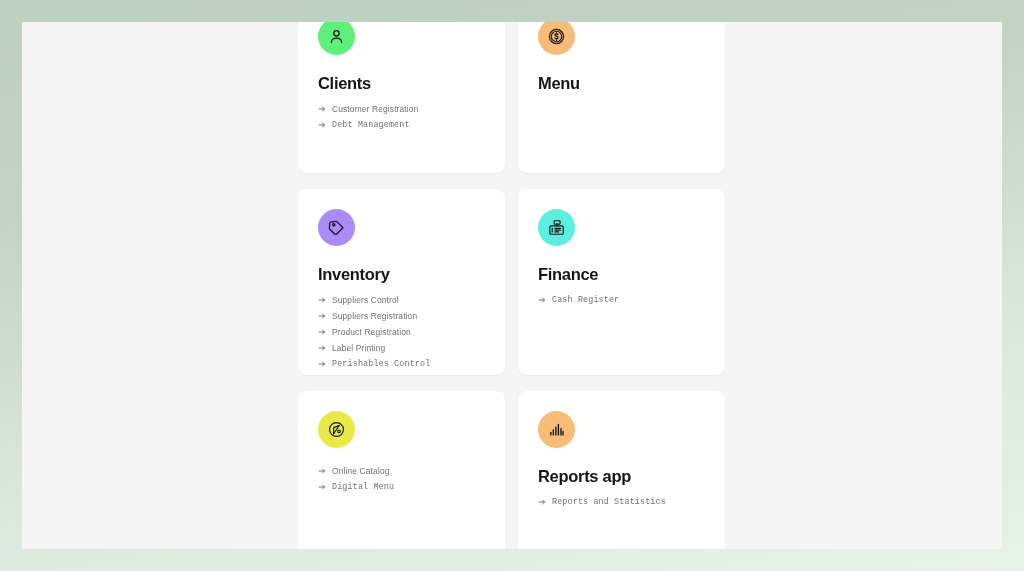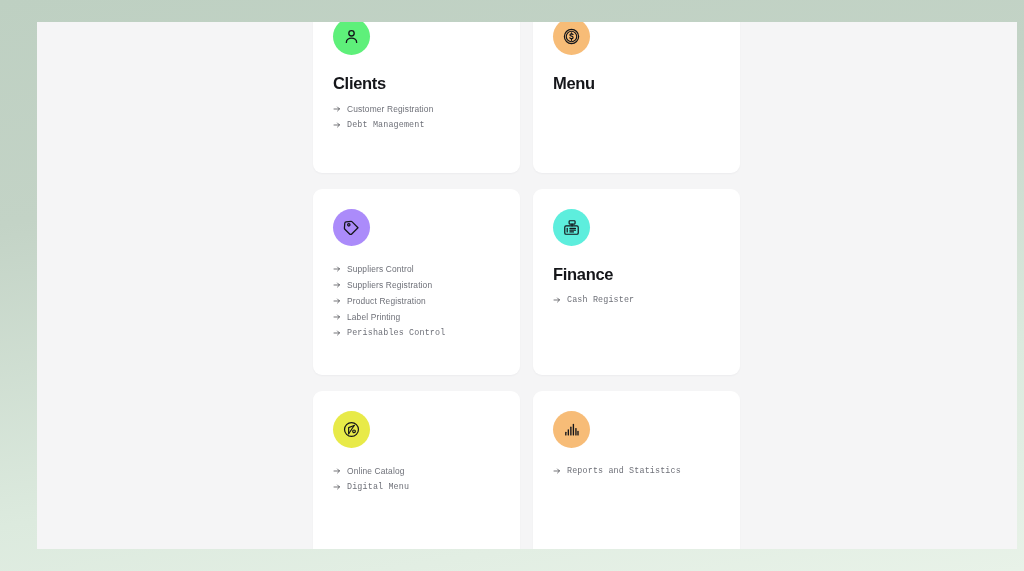--- a/index.html
+++ b/index.html
@@ -16,21 +16,21 @@
 
   #viewport {
     position: relative;
     width: 1024px;
     height: 571px;
   }
 
   
   #app-panel {
     position: absolute;
-    left: 37px;
+    left: 22px;
     top: 22px;
     width: 980px;
     height: 527px;
     background: #f5f5f6;
     overflow: hidden;
   }
 
   
   #module-grid {
     position: absolute;
@@ -152,20 +152,21 @@
         <div class="card-title">Menu</div>
       </div>
 
       <div class="module-card card-h2">
         <div class="icon-badge" style="background:#ab8bfa">
           <svg width="19" height="19" viewBox="0 0 24 24" fill="none" stroke="#14151a" stroke-width="1.6" stroke-linecap="round" stroke-linejoin="round">
             <path d="M20.2 12.3l-7.9 7.9a1.9 1.9 0 01-2.7 0l-6-6a1.9 1.9 0 01-.55-1.5l.45-6.1a1.9 1.9 0 011.75-1.75l6.1-.45a1.9 1.9 0 011.5.55l7.35 7.35z"></path>
             <circle cx="8.6" cy="8.6" r="1.5"></circle>
           </svg>
         </div>
+        <div class="card-title">Inventory</div>
         <ul class="link-list">
           <li class="link-item">
             <span class="arrow-icon">
               <svg width="8" height="8" viewBox="0 0 16 16" fill="none" stroke="currentColor" stroke-width="1.4" stroke-linecap="round" stroke-linejoin="round">
                   <path d="M2 8h11M9 4l4 4-4 4"></path>
                 </svg>
             </span>
             <span class="link-label">Suppliers Control</span>
           </li>
           <li class="link-item">
@@ -259,20 +260,21 @@
         <div class="icon-badge" style="background:#f7bc77">
           <svg width="19" height="19" viewBox="0 0 24 24" fill="none" stroke="#14151a" stroke-width="1.7" stroke-linecap="round">
             <path d="M4.8 15.6v3.2"></path>
             <path d="M8.0 12.4v6.4"></path>
             <path d="M11.2 9.2v9.6"></path>
             <path d="M14.4 5.6v13.2"></path>
             <path d="M17.6 10.8v8"></path>
             <path d="M20.2 14.4v4.4"></path>
           </svg>
         </div>
+        <div class="card-title">Reports app</div>
         <ul class="link-list">
           <li class="link-item">
             <span class="arrow-icon">
               <svg width="8" height="8" viewBox="0 0 16 16" fill="none" stroke="currentColor" stroke-width="1.4" stroke-linecap="round" stroke-linejoin="round">
                   <path d="M2 8h11M9 4l4 4-4 4"></path>
                 </svg>
             </span>
             <span class="link-label">Reports and Statistics</span>
           </li>
         </ul>

